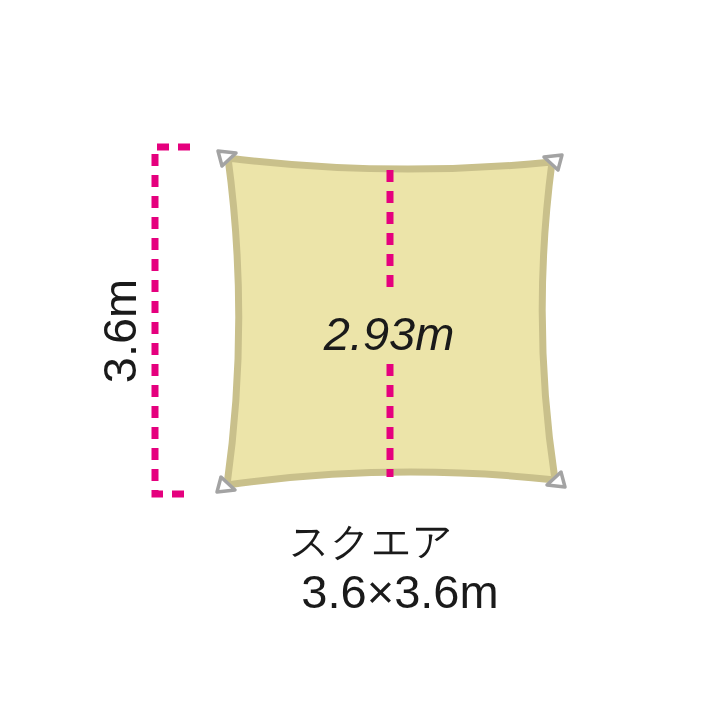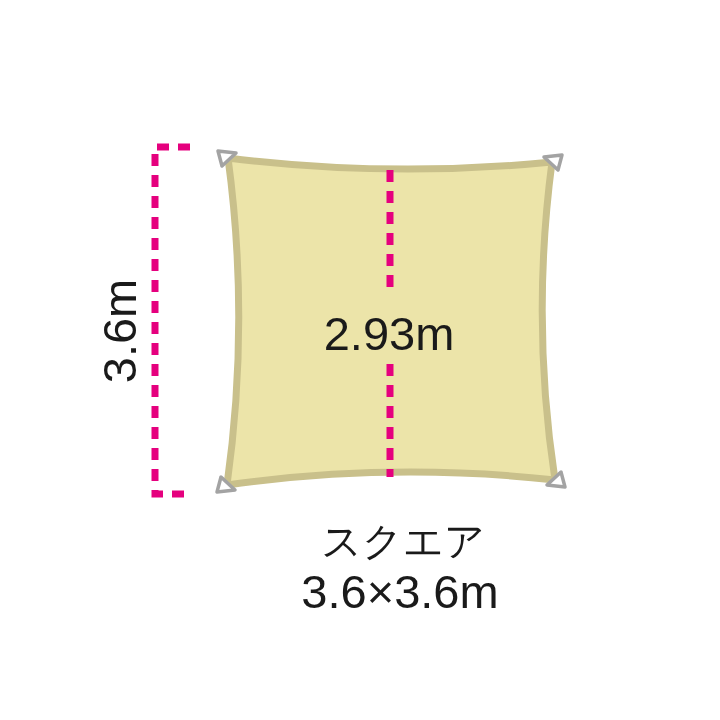--- a/index.html
+++ b/index.html
@@ -24,32 +24,32 @@
     position: absolute;
     color: #1a1a1a;
     white-space: nowrap;
     transform: translate(-50%, -50%);
     line-height: 1;
   }
   .label.inner-span {
     left: 389px;
     top: 333px;
     font-size: 47px;
+    font-style: italic;
   }
   .label.height-dim {
     left: 119px;
     top: 331px;
     font-size: 47px;
     transform: translate(-50%, -50%) rotate(-90deg);
   }
   .label.shape-name {
     left: 371px;
     top: 541px;
     font-size: 40px;
-    margin-left: 32px;
   }
   .label.shape-size {
     left: 368px;
     top: 591px;
     font-size: 47px;
     margin-left: 32px;
   }
 </style>
 </head>
 <body>

